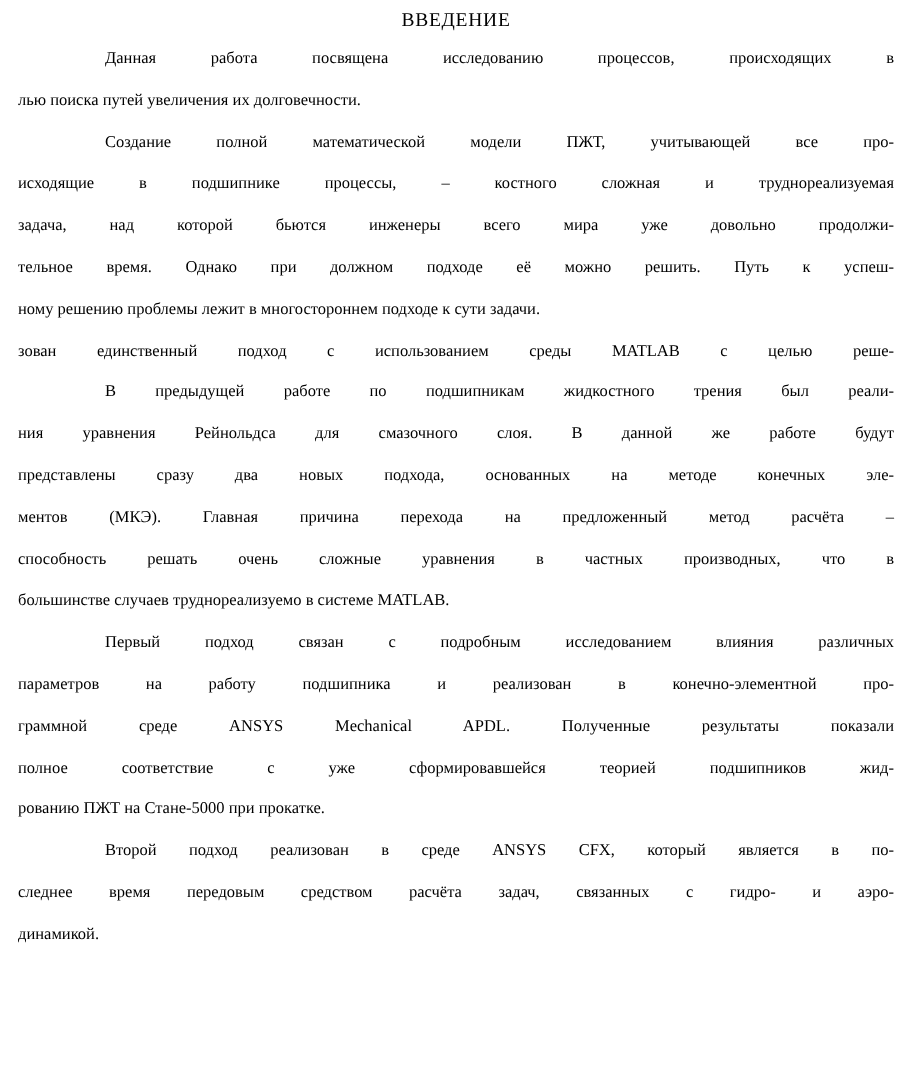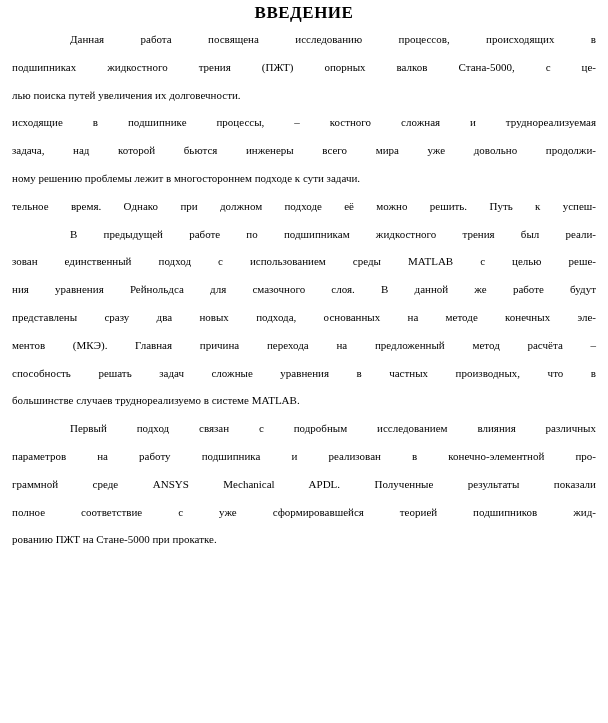--- a/index.html
+++ b/index.html
@@ -12,22 +12,22 @@
     height: 723px;
     box-sizing: border-box;
     padding: 4px 12px 0 12px;
     background: #ffffff;
     color: #000000;
     font-family: "Liberation Serif", serif;
     overflow: hidden;
   }
   .doc-title {
     text-align: center;
-    font-weight: bold;
-    font-size: 17px;
+    font-weight: normal;
+    font-size: 13px;
     line-height: 18px;
     margin: 0 0 4px 0;
     letter-spacing: 0.5px;
   }
   .para {
     margin: 0;
   }
   .line {
     font-size: 11px;
     line-height: 27.8px;
@@ -45,43 +45,48 @@
 </style>
 </head>
 <body>
 
 <div class="page">
 
   <h1 class="doc-title">ВВЕДЕНИЕ</h1>
 
   <div class="para">
     <div class="line first">Данная работа посвящена исследованию процессов, происходящих в</div>
-    <div class="line">подшипниках жидкостного трения (ПЖТ) опорных валков Стана-5000, с це-</div>
     <div class="line last">лью поиска путей увеличения их долговечности.</div>
   </div>
 
   <div class="para">
+    <div class="line first">Создание полной математической модели ПЖТ, учитывающей все про-</div>
     <div class="line">исходящие в подшипнике процессы, – костного сложная и труднореализуемая</div>
     <div class="line">задача, над которой бьются инженеры всего мира уже довольно продолжи-</div>
+    <div class="line">тельное время. Однако при должном подходе её можно решить. Путь к успеш-</div>
     <div class="line last">ному решению проблемы лежит в многостороннем подходе к сути задачи.</div>
-    <div class="line">тельное время. Однако при должном подходе её можно решить. Путь к успеш-</div>
   </div>
 
   <div class="para">
+    <div class="line">зован единственный подход с использованием среды MATLAB с целью реше-</div>
     <div class="line first">В предыдущей работе по подшипникам жидкостного трения был реали-</div>
-    <div class="line">зован единственный подход с использованием среды MATLAB с целью реше-</div>
     <div class="line">ния уравнения Рейнольдса для смазочного слоя. В данной же работе будут</div>
     <div class="line">представлены сразу два новых подхода, основанных на методе конечных эле-</div>
     <div class="line">ментов (МКЭ). Главная причина перехода на предложенный метод расчёта –</div>
-    <div class="line">способность решать задач сложные уравнения в частных производных, что в</div>
+    <div class="line">способность решать очень сложные уравнения в частных производных, что в</div>
     <div class="line last">большинстве случаев труднореализуемо в системе MATLAB.</div>
   </div>
 
   <div class="para">
     <div class="line first">Первый подход связан с подробным исследованием влияния различных</div>
     <div class="line">параметров на работу подшипника и реализован в конечно-элементной про-</div>
     <div class="line">граммной среде ANSYS Mechanical APDL. Полученные результаты показали</div>
     <div class="line">полное соответствие с уже сформировавшейся теорией подшипников жид-</div>
     <div class="line last">рованию ПЖТ на Стане-5000 при прокатке.</div>
   </div>
 
+  <div class="para">
+    <div class="line first">Второй подход реализован в среде ANSYS CFX, который является в по-</div>
+    <div class="line">следнее время передовым средством расчёта задач, связанных с гидро- и аэро-</div>
+    <div class="line last">динамикой.</div>
+  </div>
 
 </div>
 
 </body></html>

